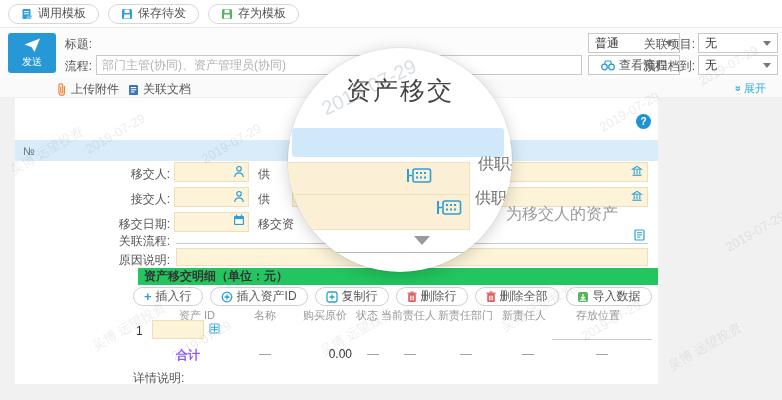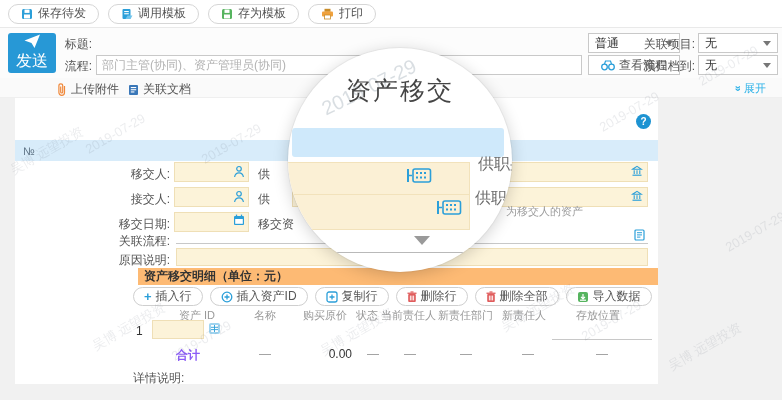--- a/index.html
+++ b/index.html
@@ -29,21 +29,21 @@
   .expand{position:absolute;right:16px;top:81px;color:#2db2e8;font-size:11px;display:flex;align-items:center;gap:4px;cursor:pointer;z-index:4;}
   .chevdown{display:inline-block;transform:rotate(-90deg);color:#2db2e8;font-size:11px;font-weight:bold;line-height:1;}
   
   .panel{position:absolute;left:15px;top:97px;width:643px;height:287px;background:#fff;z-index:2;}
   .nbar{position:absolute;left:15px;top:140px;width:643px;height:21px;background:#d8ecfa;z-index:3;
     display:flex;align-items:center;padding-left:8px;box-sizing:border-box;font-size:11px;color:#5c7183;}
   .cream{position:absolute;background:#fcf3d9;border:1px solid #efdfb6;box-sizing:border-box;}
   .z3{z-index:3;}
   .fico{position:absolute;z-index:4;cursor:pointer;line-height:0;}
   .uline{position:absolute;border-bottom:1px solid #c8c8c8;z-index:3;}
-  .secbar{position:absolute;left:138px;top:268px;width:520px;height:17px;background:#fdba74;z-index:3;
+  .secbar{position:absolute;left:138px;top:268px;width:520px;height:17px;background:#22c55e;z-index:3;
     font-size:12px;font-weight:bold;color:#333;line-height:17px;padding-left:6px;box-sizing:border-box;}
   .pillrow{position:absolute;left:133px;top:287px;display:flex;gap:7px;z-index:3;}
   .pill{height:19px;border:1px solid #cfcfcf;border-radius:10px;background:#fff;display:inline-flex;
     align-items:center;gap:4px;padding:0 10px;font-size:12px;color:#555;cursor:pointer;}
   .hcol{position:absolute;top:308px;font-size:11px;color:#999;z-index:3;white-space:nowrap;}
   .cellt{position:absolute;font-size:12px;color:#999;z-index:3;}
   .helpico{position:absolute;left:636px;top:114px;width:15px;height:15px;border-radius:50%;background:#1d93d2;
     color:#fff;font-size:10px;font-weight:bold;text-align:center;line-height:15px;z-index:3;cursor:pointer;}
   
   .footer{position:absolute;left:15px;top:368px;width:767px;height:16px;background:#f0f0f0;border-top:1px solid #dcdcdc;z-index:3;margin-top:35px;}
@@ -56,21 +56,21 @@
   .mag{position:absolute;left:288px;top:48px;width:224px;height:224px;border-radius:50%;background:#fff;
     overflow:hidden;z-index:10;box-shadow:0 3px 16px rgba(0,0,0,0.18),0 0 0 1px rgba(0,0,0,0.04);}
   .mag .title{position:absolute;left:0;top:26px;width:224px;text-align:center;font-size:25px;color:#454545;letter-spacing:2px;}
   .mag .bluebar{position:absolute;left:4px;top:80px;width:212px;height:29px;background:#cfe9fb;border-radius:3px;}
   .mag .cfield{position:absolute;background:#fbf0d5;border:1px solid #f2e2bb;box-sizing:border-box;}
   .mag .biglab{position:absolute;font-size:16px;color:#6b6b6b;white-space:nowrap;}
   .mag .tri{position:absolute;left:126px;top:188px;width:0;height:0;border-left:8px solid transparent;
     border-right:8px solid transparent;border-top:9px solid #9a9a9a;}
   .mag .mline{position:absolute;left:46px;top:204px;width:130px;border-top:1px solid #b9b9b9;}
   .mag .wm{font-size:20px;color:rgba(120,135,150,0.28);transform:rotate(-26deg);}
-  .hint{position:absolute;left:506px;top:204px;font-size:11px;color:#9a9a9a;z-index:3;}
+  .hint{position:absolute;left:506px;top:204px;font-size:16px;color:#9a9a9a;z-index:3;}
 </style>
 </head>
 <body>
 
 <div class="screen">
 
   <div class="wmlayer">
     <span class="wm" style="left:6px;top:142px;">吴博 远望投资</span>
     <span class="wm" style="left:82px;top:126px;">2019-07-29</span>
     <span class="wm" style="left:198px;top:136px;">2019-07-29</span>
@@ -81,61 +81,53 @@
     <span class="wm" style="left:578px;top:313px;">2019-07-29</span>
     <span class="wm" style="left:695px;top:58px;">2019-07-29</span>
     <span class="wm" style="left:722px;top:224px;">2019-07-29</span>
     <span class="wm" style="left:596px;top:104px;">2019-07-29</span>
     <span class="wm" style="left:664px;top:338px;">吴博 远望投资</span>
   </div>
 
   <div class="toolbar">
     <button class="tbtn">
       <span class="fico" style="position:static"><svg width="12" height="12" viewBox="0 0 12 12">
-            <rect x="1" y="1" width="10" height="10" rx="1.5" fill="#2b9fd9"></rect>
-            <rect x="3.5" y="1.5" width="5" height="3.4" fill="#fff"></rect>
-            <rect x="3" y="6.5" width="6" height="4" fill="#fff"></rect>
-          </svg></span>
-      <span>保存待发</span>
-    </button>
-    <button class="tbtn">
-      <span class="fico" style="position:static"><svg width="12" height="12" viewBox="0 0 12 12">
             <rect x="1.5" y="1" width="8" height="10" rx="1" fill="#2b9fd9"></rect>
             <rect x="3.2" y="3" width="4.6" height="1.1" fill="#fff"></rect>
             <rect x="3.2" y="5.2" width="4.6" height="1.1" fill="#fff"></rect>
             <path d="M6.5 7.5h5l-2 3.5h-5z" fill="#6fc4ec"></path>
           </svg></span>
       <span>调用模板</span>
+    </button>
+    <button class="tbtn">
+      <span class="fico" style="position:static"><svg width="12" height="12" viewBox="0 0 12 12">
+            <rect x="1" y="1" width="10" height="10" rx="1.5" fill="#2b9fd9"></rect>
+            <rect x="3.5" y="1.5" width="5" height="3.4" fill="#fff"></rect>
+            <rect x="3" y="6.5" width="6" height="4" fill="#fff"></rect>
+          </svg></span>
+      <span>保存待发</span>
     </button>
     <button class="tbtn">
       <span class="fico" style="position:static"><svg width="12" height="12" viewBox="0 0 12 12">
             <rect x="1" y="1" width="10" height="10" rx="1.5" fill="#56b45f"></rect>
             <rect x="3.5" y="1.5" width="5" height="3.4" fill="#fff"></rect>
             <rect x="3" y="6.5" width="6" height="4" fill="#fff"></rect>
           </svg></span>
       <span>存为模板</span>
     </button>
-    <button class="tbtn">
-      <span class="fico" style="position:static"><svg width="13" height="12" viewBox="0 0 13 12">
-            <rect x="3.5" y="0.8" width="6" height="3" fill="#c98c28"></rect>
-            <rect x="1" y="3.5" width="11" height="5" rx="1" fill="#f0a13c"></rect>
-            <rect x="3.5" y="7" width="6" height="4" fill="#fff" stroke="#c98c28" stroke-width="0.8"></rect>
-          </svg></span>
-      <span>打印</span>
-    </button>
   </div>
 
   <div class="hdr"></div>
 
   <div class="sendbtn">
     <span style="line-height:0;"><svg width="17" height="15" viewBox="0 0 17 15">
           <path d="M0.5 6.5 L16 0.5 L10.5 14 L7.5 9 Z" fill="#fff"></path>
           <path d="M7.5 9 L16 0.5 L9 7.2 Z" fill="#cfe7f7"></path>
         </svg></span>
-    <span style="font-size:16px;">发送</span>
+    <span style="font-size:10px;">发送</span>
   </div>
 
   <span class="flab" style="left:58px;top:36px;width:34px;z-index:4;">标题:</span>
   <div class="sel" style="left:588px;top:33px;width:92px;z-index:4;">
     <span>普通</span>
     <span class="caret"></span>
   </div>
   <span class="flab" style="left:642px;top:36px;width:53px;z-index:4;">关联项目:</span>
   <div class="sel" style="left:698px;top:33px;width:80px;z-index:4;">
     <span>无</span>

